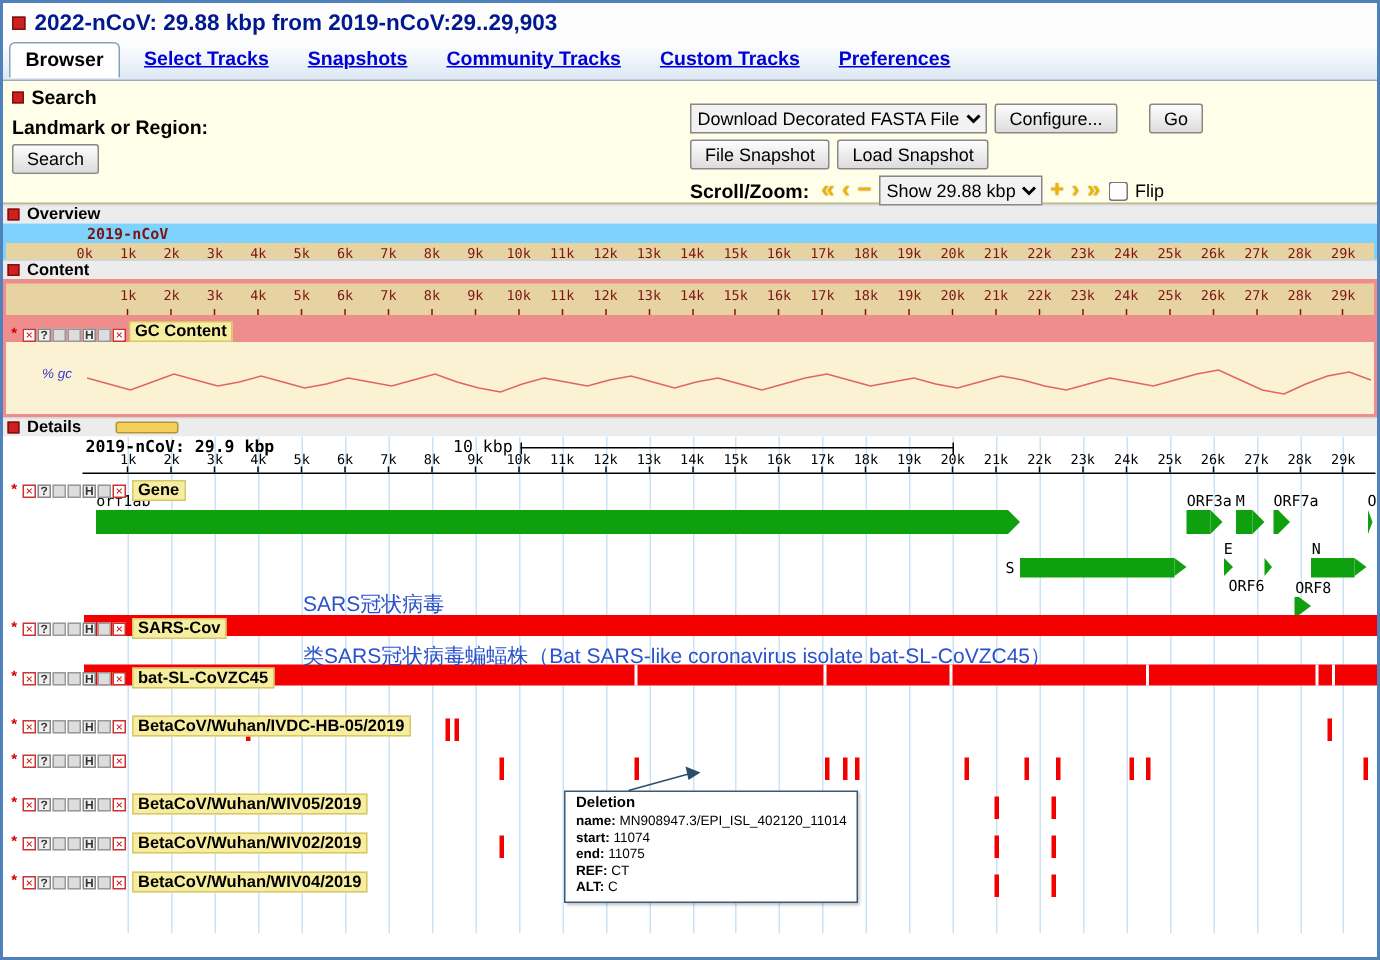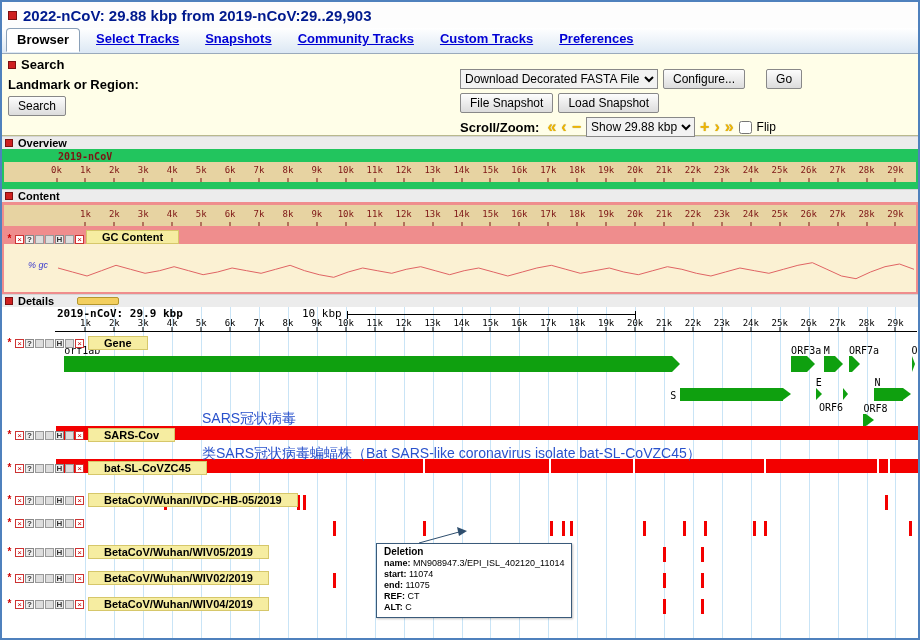--- a/index.html
+++ b/index.html
@@ -33,21 +33,21 @@
   .zoom-glyph{color:#efb400;font-weight:bold;font-size:16px;line-height:1;cursor:pointer;text-shadow:0 0 1px #996}
   .sz-label{font-size:13px;font-weight:bold;margin-right:3px}
   .flip-label{font-size:12px}
 
   
   .sec-row{height:13px;display:flex;align-items:center;gap:5px;background:#ececec;border-top:1px solid #d5d5d5;padding:0 3px;font-size:11px;font-weight:bold;color:#000}
   .dhandle{width:42px;height:8px;background:#f3cf5e;border:1px solid #b3962f;border-radius:2px;margin-left:18px;cursor:grab}
 
   
   .band{position:relative;overflow:hidden}
-  .ov{height:40px;background:#22c55e}
+  .ov{height:24px;background:#7dd3fc}
   .rg{height:28px;background:#ef8d8d}
   .band-inner{position:absolute;left:2px;right:2px;background:#e7d3a2}
   .ovi{top:13px;height:20px}
   .rgi{top:3px;height:21px}
   .band-name{position:absolute;left:56px;top:2px;font:bold 10px "DejaVu Sans Mono",monospace;color:#7d1414}
   .btick{position:absolute;transform:translateX(-50%);font:9px "DejaVu Sans Mono",monospace;color:#7d1414}
   .bmark{position:absolute;width:1px;height:4px;background:#7d1414;transform:translateX(-50%)}
   .ov .btick{top:16px}.ov .bmark{top:29px}
   .rg .btick{top:7px}.rg .bmark{top:20px}
 
@@ -73,21 +73,21 @@
   .gene-body{position:absolute;background:#0fa00f}
   .gene-tip{position:absolute;width:0;height:0}
   .gene-label{position:absolute;font:10px "DejaVu Sans Mono",monospace;color:#000;white-space:nowrap}
 
   .cn-label{position:absolute;font-size:14px;color:#2a52cc;white-space:nowrap;z-index:5}
   .align-bar{position:absolute;left:54px;width:862px;height:14px;background:#f30000}
   .bar-gap{position:absolute;top:0;bottom:0;width:2px;background:#fff}
   .vtick{position:absolute;width:3px;height:15px;background:#f30000}
 
   .track-title{position:absolute;left:3px;display:flex;align-items:center;gap:2px;z-index:6;cursor:grab}
-  .tname{background:#f6eda1;border:1px solid #d6c76a;font-weight:bold;font-size:11px;line-height:12px;padding:0 15px;white-space:nowrap}
+  .tname{background:#f6eda1;border:1px solid #d6c76a;font-weight:bold;font-size:11px;line-height:12px;padding:0 3px;white-space:nowrap}
   .ticons{display:inline-flex;gap:1px;margin-right:2px}
   .ticon{display:inline-block;width:9px;height:9px;font-size:8px;line-height:8px;text-align:center;cursor:pointer}
   .ticon.i0{color:#d00000;font-weight:bold;font-size:10px}
   .ticon.i1,.ticon.i7{border:1px solid #c33;color:#c00;background:#fff}
   .ticon.i2,.ticon.i5{border:1px solid #888;background:#eee;color:#333;font-weight:bold}
   .ticon.i3,.ticon.i4,.ticon.i6{border:1px solid #999;background:#ddd}
 
   .tooltip{position:absolute;left:374px;top:236px;background:#fff;border:1px solid #3a5a7a;padding:2px 7px 4px;z-index:10;box-shadow:1px 1px 2px rgba(0,0,0,.25)}
   .tooltip .tt{font:bold 10px "Liberation Sans",sans-serif;margin-bottom:1px}
   .tt-field{font-size:9px;line-height:11px;white-space:nowrap}

